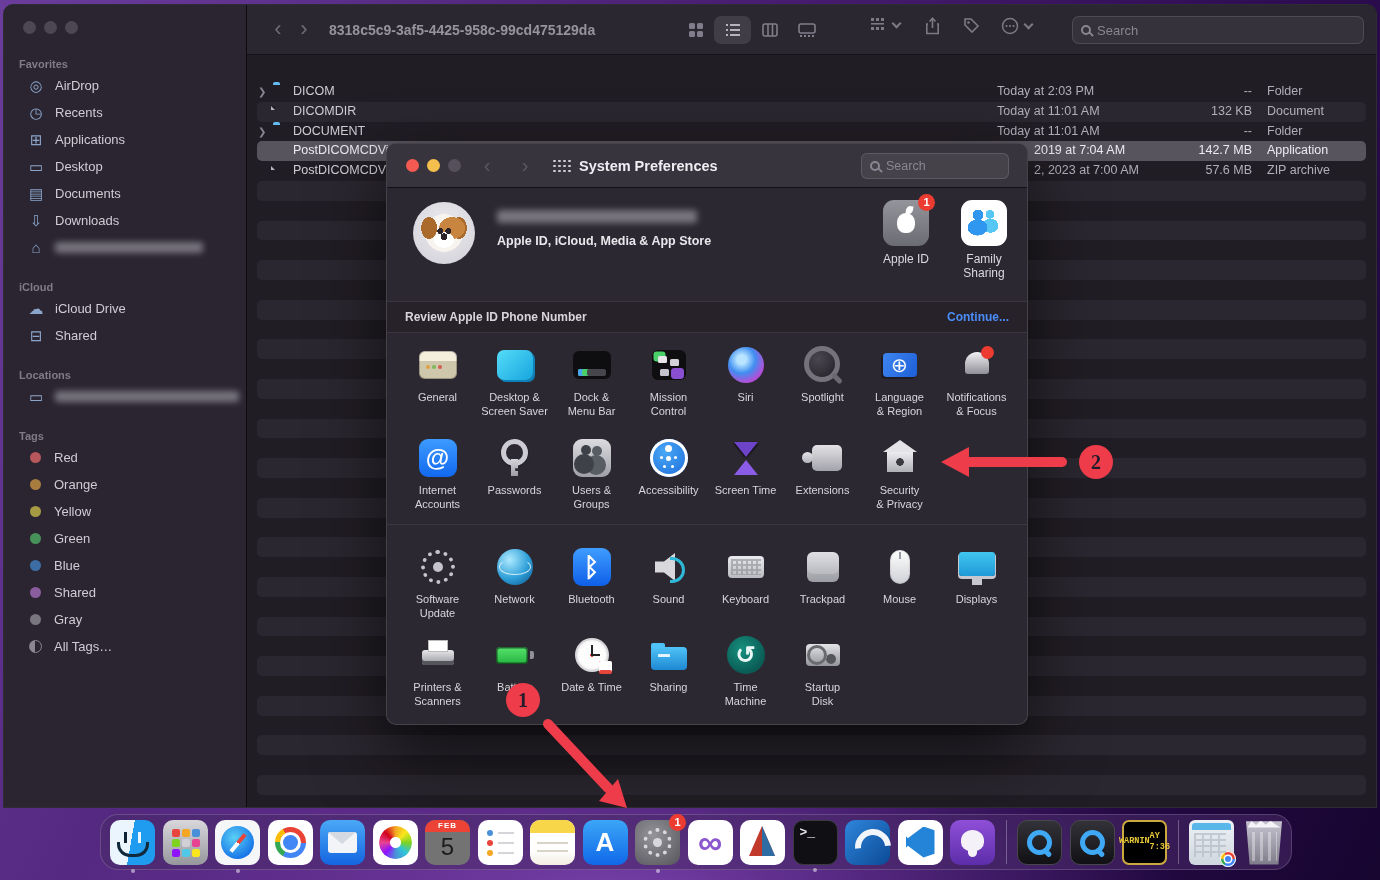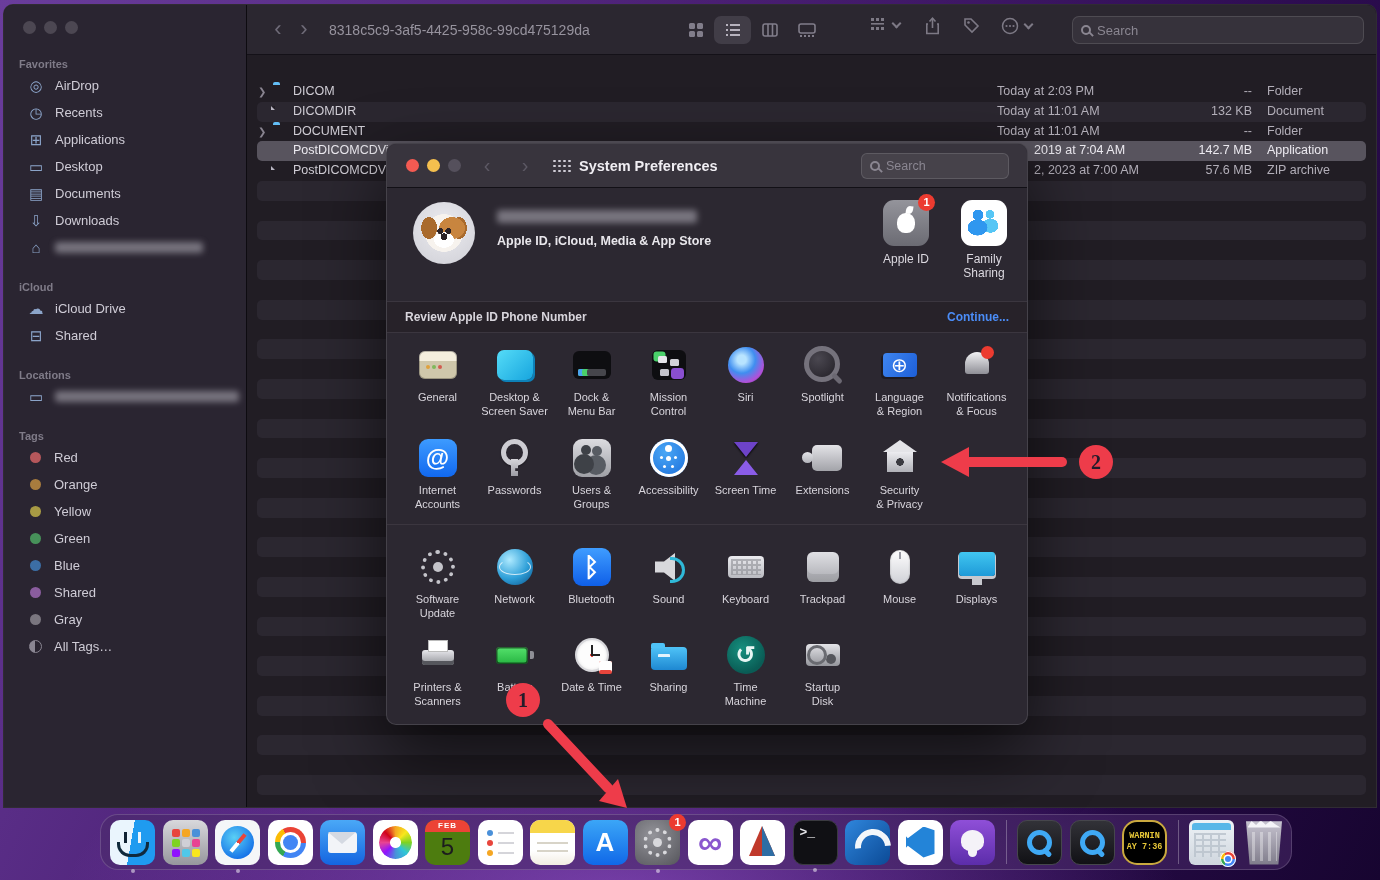--- a/index.html
+++ b/index.html
@@ -30,21 +30,21 @@
   .tagdot { width:11px; height:11px; border-radius:50%; margin:0 4px; flex:0 0 11px; }
   .tag-red{background:#b5575b}.tag-orange{background:#a87c3e}.tag-yellow{background:#a79a44}
   .tag-green{background:#47915a}.tag-blue{background:#3c6ea5}.tag-purple{background:#8a5d9e}.tag-gray{background:#7a767f}
   .alltags { width:13px;height:13px;border-radius:50%;border:1.5px solid #8a8692; margin:0 3px;
      background:linear-gradient(90deg,#8a8692 50%, transparent 50%); flex:0 0 13px;}
 
   .fmain { flex:1; position:relative; background:#211d24; }
   .ftoolbar { position:absolute; top:0; left:0; right:0; height:50px; background:#2b2730;
     border-bottom:1px solid #141118; display:flex; align-items:center; }
   .nav-ch { width:26px; height:26px; color:#6f6b78; font-size:22px; line-height:24px; text-align:center; }
-  .ftitle { font-size:14px; font-weight:400; color:#97939e; margin-left:12px; white-space:nowrap; }
+  .ftitle { font-size:14px; font-weight:700; color:#97939e; margin-left:12px; white-space:nowrap; }
   .viewgroup { position:absolute; left:430px; top:11px; display:flex; background:transparent; border-radius:7px; }
   .vbtn { width:37px; height:28px; display:flex; align-items:center; justify-content:center; border-radius:7px; color:#817d8a; }
   .vbtn.active { background:#413d47; color:#b7b3be; }
   .vbtn svg { display:block; }
   .tbtn { position:absolute; top:12px; color:#7d7985; display:flex; align-items:center; }
   .chev-dn { width:7px; height:7px; border-right:2px solid #7d7985; border-bottom:2px solid #7d7985;
     transform:rotate(45deg); margin-left:6px; margin-top:-4px; }
   .searchbox { position:absolute; right:12px; top:11px; width:292px; height:28px; border-radius:7px;
     background:rgba(255,255,255,.055); border:1px solid rgba(255,255,255,.12); display:flex; align-items:center; padding:0 8px; gap:6px; }
   .mag { width:10px; height:10px; border:2px solid #8a8691; border-radius:50%; position:relative; flex:0 0 10px;}
@@ -294,21 +294,21 @@
   .d-chrome::after { content:""; position:absolute; left:15px; top:15px; width:15px; height:15px; border-radius:50%;
     background:#4285f4; box-shadow:0 0 0 3px #fff; }
   .d-mail { background:linear-gradient(#4aa8f7,#1465e0); }
   .d-mail::before { content:""; position:absolute; left:8px; top:12px; width:29px; height:21px; border-radius:3px; background:#f2f4f8; }
   .d-mail::after { content:""; position:absolute; left:8px; top:12px; border-left:14.5px solid transparent;
     border-right:14.5px solid transparent; border-top:12px solid #d4d9e2; }
   .d-photos { background:#fff; }
   .d-photos::before { content:""; position:absolute; inset:6px; border-radius:50%;
     background:conic-gradient(#f5a623,#f8e71c,#7ed321,#2ec5d8,#4a90d9,#9013fe,#e84393,#d0021b,#f5a623);
     -webkit-mask:radial-gradient(circle, transparent 0 5px, #000 6px); mask:radial-gradient(circle, transparent 0 5px, #000 6px); }
-  .d-cal { background:#4d7c0f; overflow:hidden; text-align:center; }
+  .d-cal { background:#737373; overflow:hidden; text-align:center; }
   .d-cal .cmon { display:block; background:#ec4336; color:#fff; font-size:8px; font-weight:700; line-height:12px; letter-spacing:1px; }
   .d-cal .cday { display:block; color:#1c1c1e; font-size:24px; line-height:30px; font-weight:400; }
   .d-rem { background:#fff; }
   .d-rem::before { content:""; position:absolute; left:9px; top:10px; width:6px; height:6px; border-radius:50%;
     background:#4a90d9; box-shadow:0 10px 0 #e8453c, 0 20px 0 #f5a623; }
   .d-rem::after { content:""; position:absolute; left:20px; top:12px; width:16px; height:2.5px; background:#d5d5da;
     box-shadow:0 10px 0 #d5d5da, 0 20px 0 #d5d5da; }
   .d-notes { background:linear-gradient(#fff 68%, #f2ede2); }
   .d-notes::before { content:""; position:absolute; left:0; top:0; right:0; height:13px; border-radius:10px 10px 0 0;
     background:#f7d64a; }
@@ -340,21 +340,21 @@
     clip-path:polygon(62% 0, 100% 12%, 100% 88%, 62% 100%, 8% 62%, 0 70%, 0 30%, 8% 38%); }
   .d-github { background:linear-gradient(#8f4fd8,#5c2daa); }
   .d-github::before { content:""; position:absolute; left:11px; top:10px; width:23px; height:21px;
     background:#f4f2f8; border-radius:50% 50% 42% 42%; }
   .d-github::after { content:""; position:absolute; left:18px; top:28px; width:9px; height:9px; background:#f4f2f8;
     border-radius:0 0 50% 50%; }
   .d-qt { background:linear-gradient(#323238,#111115); border:1px solid #46464c; }
   .d-qt::before { content:""; position:absolute; inset:9px; border-radius:50%; border:5.5px solid #3fa9f5; }
   .d-qt::after { content:""; position:absolute; right:9px; bottom:9px; width:10px; height:5px; background:#3fa9f5;
     border-radius:2px; transform:rotate(45deg); }
-  .d-warn { background:#000; border:2px solid #caa93f; border-radius:15px; display:flex; flex-direction:column;
+  .d-warn { background:#000; border:2px solid #caa93f; border-radius:7px; display:flex; 
     align-items:center; justify-content:center; }
   .d-warn span { color:#e8c838; font-family:"Liberation Mono",monospace; font-size:8.5px; font-weight:700; line-height:1.3; }
   .d-minwin { background:linear-gradient(#eef2f6,#cfd6de); border-radius:6px; }
   .d-minwin::before { content:""; position:absolute; left:3px; right:3px; top:3px; height:7px; border-radius:3px 3px 0 0;
     background:#58b7e8; }
   .d-minwin::after { content:""; position:absolute; left:5px; right:8px; top:13px; bottom:8px;
     background:repeating-linear-gradient(#b9c2cc 0 2px, transparent 2px 6px),
                repeating-linear-gradient(90deg,#b9c2cc 0 2px, transparent 2px 8px); opacity:.8; }
   .chromedot { position:absolute; right:-2px; bottom:-2px; width:16px; height:16px; border-radius:50%;
     background:conic-gradient(from -30deg, #ea4335 0 120deg, #4285f4 0 240deg, #34a853 0 300deg, #fbbc05 0 360deg);

